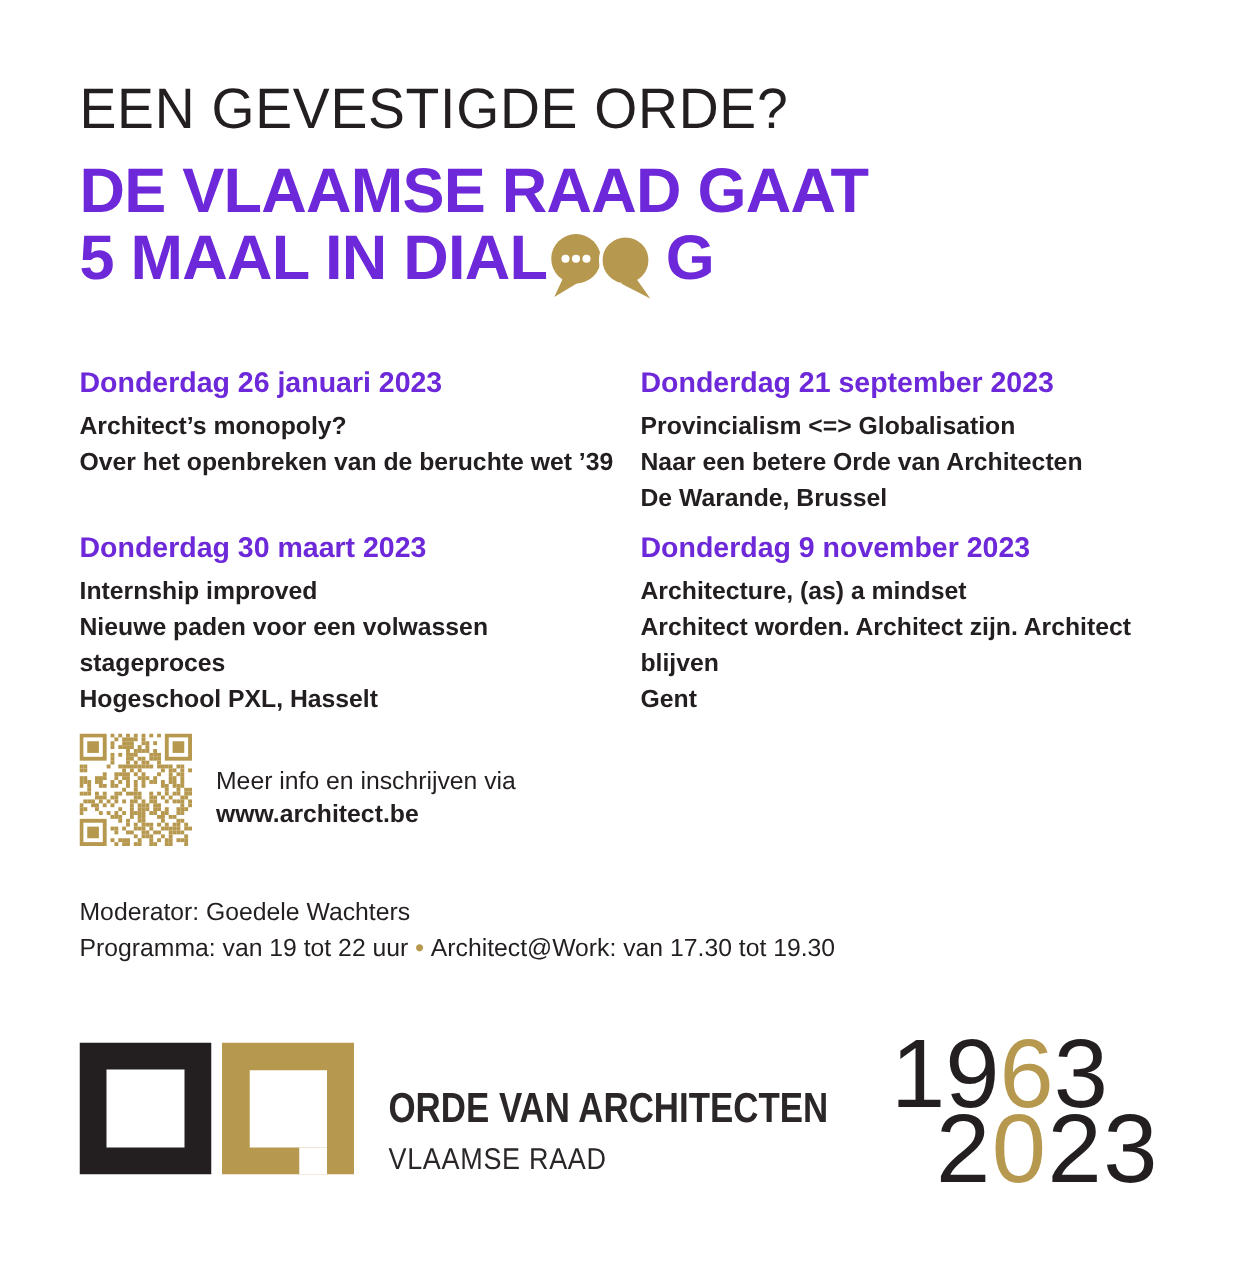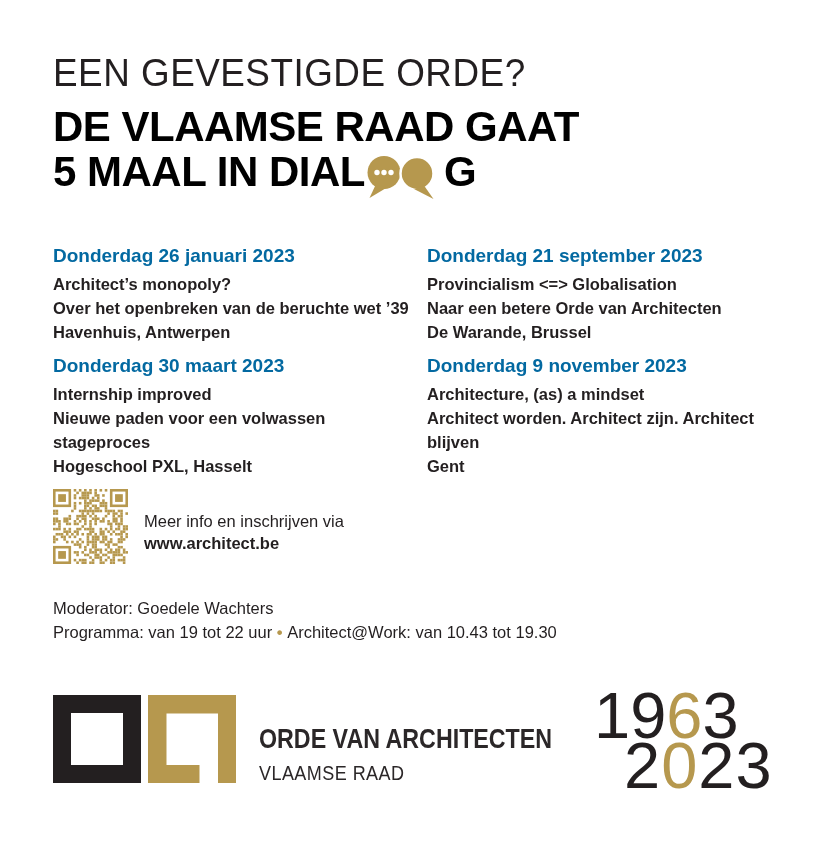--- a/index.html
+++ b/index.html
@@ -10,32 +10,32 @@
   }
   
   .kicker {
     position:absolute; left:53px; top:52px;
     font-size:38px; font-weight:400; color:#231F20;
     letter-spacing:0.5px; transform:scaleX(0.97); transform-origin:left top;
     white-space:nowrap;
   }
   .headline {
     position:absolute; left:53px; top:104px;
-    color:#000000; font-weight:700; font-size:42px; line-height:45px;
+    color:#6d28d9; font-weight:700; font-size:42px; line-height:45px;
     letter-spacing:-0.5px; white-space:nowrap;
   }
   .headline-line2 { display:flex; align-items:flex-start; }
   .bubbles-svg { margin-top:6px; margin-left:2px; margin-right:1px; display:block; }
   
   .events {
     position:absolute; left:53px; top:243px; width:750px;
     display:grid; grid-template-columns:374px 1fr; grid-auto-rows:110px;
   }
   .event .date {
-    color:#0369a1; font-weight:700; font-size:19px; line-height:25px;
+    color:#6d28d9; font-weight:700; font-size:19px; line-height:25px;
     margin-bottom:4px; letter-spacing:0;
   }
   .event .title { font-weight:700; font-size:16.5px; line-height:24px; }
   .event .desc, .event .loc { font-weight:700; font-size:16.5px; line-height:24px; }
   
   .qr-block { display:flex; align-items:center; padding-top:16px; }
   .qr-box { width:75px; height:75px; flex:0 0 auto; }
   .qr-text { margin-left:16px; padding-top:12px; font-size:16.5px; line-height:22px; }
   .qr-text .bold { font-weight:700; }
   
@@ -89,21 +89,20 @@
       <span>G</span>
     </div>
   </div>
 
   <div class="events">
 
     <div class="event">
       <div class="date">Donderdag 26 januari 2023</div>
       <div class="title">Architect’s monopoly?</div>
       <div class="desc">Over het openbreken van de beruchte wet ’39</div>
-      <div class="loc">Havenhuis, Antwerpen</div>
     </div>
 
     <div class="event">
       <div class="date">Donderdag 21 september 2023</div>
       <div class="title">Provincialism &lt;=&gt; Globalisation</div>
       <div class="desc">Naar een betere Orde van Architecten</div>
       <div class="loc">De Warande, Brussel</div>
     </div>
 
     <div class="event">
@@ -456,21 +455,21 @@
       </div>
     </div>
 
   </div>
 
   <div class="notes">
     <div>Moderator: Goedele Wachters</div>
     <div>
       <span>Programma: van 19 tot 22 uur</span>
       <span class="bullet"> <span>•</span> </span>
-      <span>Architect@Work: van 10.43 tot 19.30</span>
+      <span>Architect@Work: van 17.30 tot 19.30</span>
     </div>
   </div>
 
   <div class="brand-row">
     <svg class="logo-black" width="88" height="88" viewBox="0 0 88 88">
       <rect x="0" y="0" width="88" height="88" fill="#231F20"></rect>
       <rect x="18" y="18" width="52" height="52" fill="#ffffff"></rect>
     </svg>
     <svg class="logo-gold" width="88" height="88" viewBox="0 0 88 88">
       <rect x="0" y="0" width="88" height="88" fill="#B6984E"></rect>

